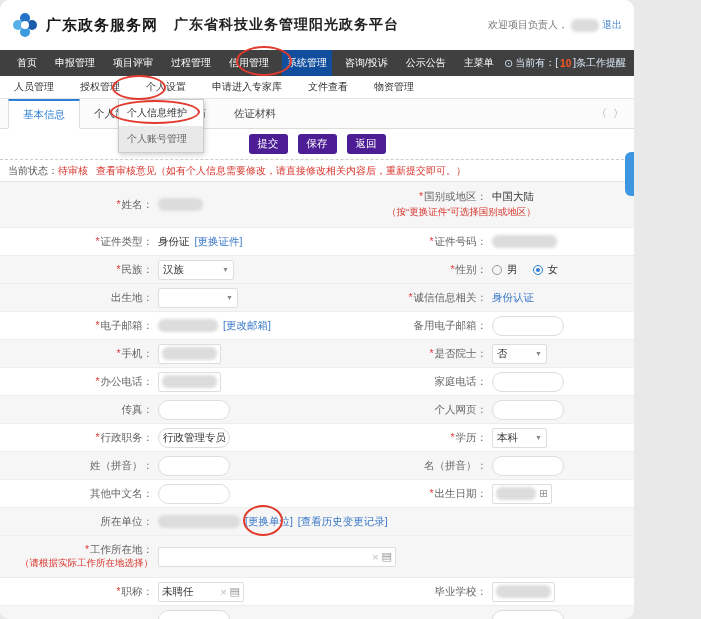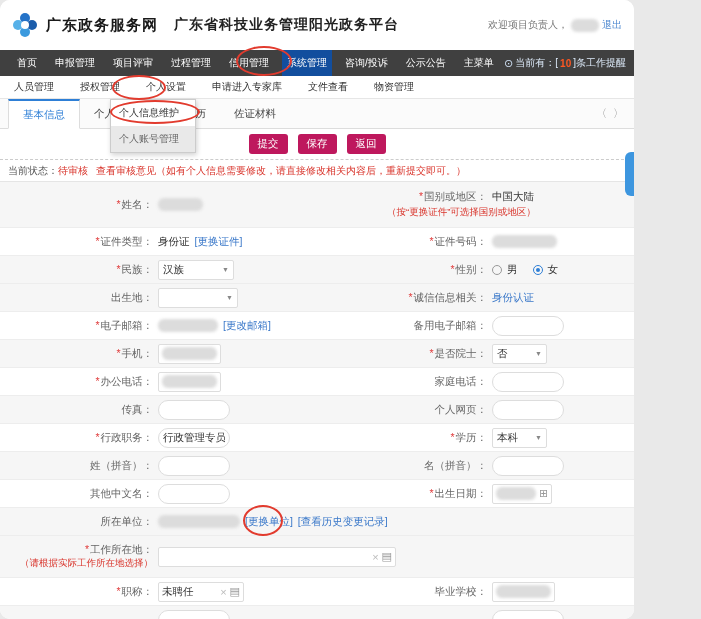--- a/index.html
+++ b/index.html
@@ -27,21 +27,21 @@
   .sub-item { font-size:10px; color:#333; margin-right:26px; cursor:pointer; white-space:nowrap; }
 
   
   .tabbar { height:30px; background:#fbfbfb; border-bottom:1px solid #ddd; display:flex; align-items:stretch; padding-left:8px; position:relative; }
   .tab { font-size:10.5px; color:#444; display:flex; align-items:center; padding:0 14px; cursor:pointer; }
   .tab.active { background:#fff; border:1px solid #ddd; border-bottom-color:#fff; border-top:2px solid #2e7fd6; color:#2e7fd6; margin-bottom:-1px; }
   .tab-arrows { position:absolute; right:10px; top:0; height:100%; display:flex; align-items:center; gap:6px; color:#9a9a9a; font-size:11px; }
 
   
   .btnrow { height:30px; display:flex; justify-content:center; align-items:center; gap:10px; }
-  .btn { background:#be185d; color:#fff; font-size:10.5px; padding:3px 9px; border:none; border-radius:3px; cursor:pointer; }
+  .btn { background:#4c1d95; color:#fff; font-size:10.5px; padding:3px 9px; border:none; border-radius:3px; cursor:pointer; }
 
   
   .statusline { height:22px; border-top:1px dashed #ccc; display:flex; align-items:center; padding:0 8px; font-size:10px; white-space:nowrap; overflow:hidden; }
   .st-label { color:#555; }
   .st-value { color:#d9342b; margin-right:8px; }
   .st-link { color:#d9342b; cursor:pointer; }
   .st-note { color:#d9342b; }
 
   
   .formarea { border-top:1px solid #e5e5e5; }
@@ -75,21 +75,21 @@
   .ic { color:#999; font-size:11px; cursor:pointer; }
   .clear-ic { color:#bbb; font-size:11px; cursor:pointer; }
   .spacer { flex:1; }
 
   .radio { width:10px; height:10px; border:1px solid #999; border-radius:50%; display:inline-block; position:relative; margin-right:3px; flex:none; }
   .radio.sel { border-color:#2e7fd6; }
   .radio.sel::after { content:''; position:absolute; left:2px; top:2px; right:2px; bottom:2px; background:#2e7fd6; border-radius:50%; }
   .rgroup { display:flex; align-items:center; gap:2px; margin-right:10px; }
 
   
-  .dropdown { position:absolute; left:110px; top:99px; width:86px; background:#fff; border:1px solid #ccc; box-shadow:1px 2px 5px rgba(0,0,0,.18); z-index:20; font-size:10px; }
+  .dropdown { position:absolute; left:118px; top:99px; width:86px; background:#fff; border:1px solid #ccc; box-shadow:1px 2px 5px rgba(0,0,0,.18); z-index:20; font-size:10px; }
   .dd-item { padding:6px 8px; color:#333; cursor:pointer; }
   .dd-item.alt { background:#e9e9e9; color:#666; }
 
   
   .circ { position:absolute; border:2px solid #e23b2e; border-radius:50%; z-index:30; pointer-events:none; }
   .c1 { left:236px; top:46px; width:56px; height:30px; }
   .c2 { left:112px; top:75px; width:54px; height:25px; }
   .c3 { left:110px; top:100px; width:90px; height:24px; }
   .c4 { left:243px; top:505px; width:40px; height:31px; }
 

